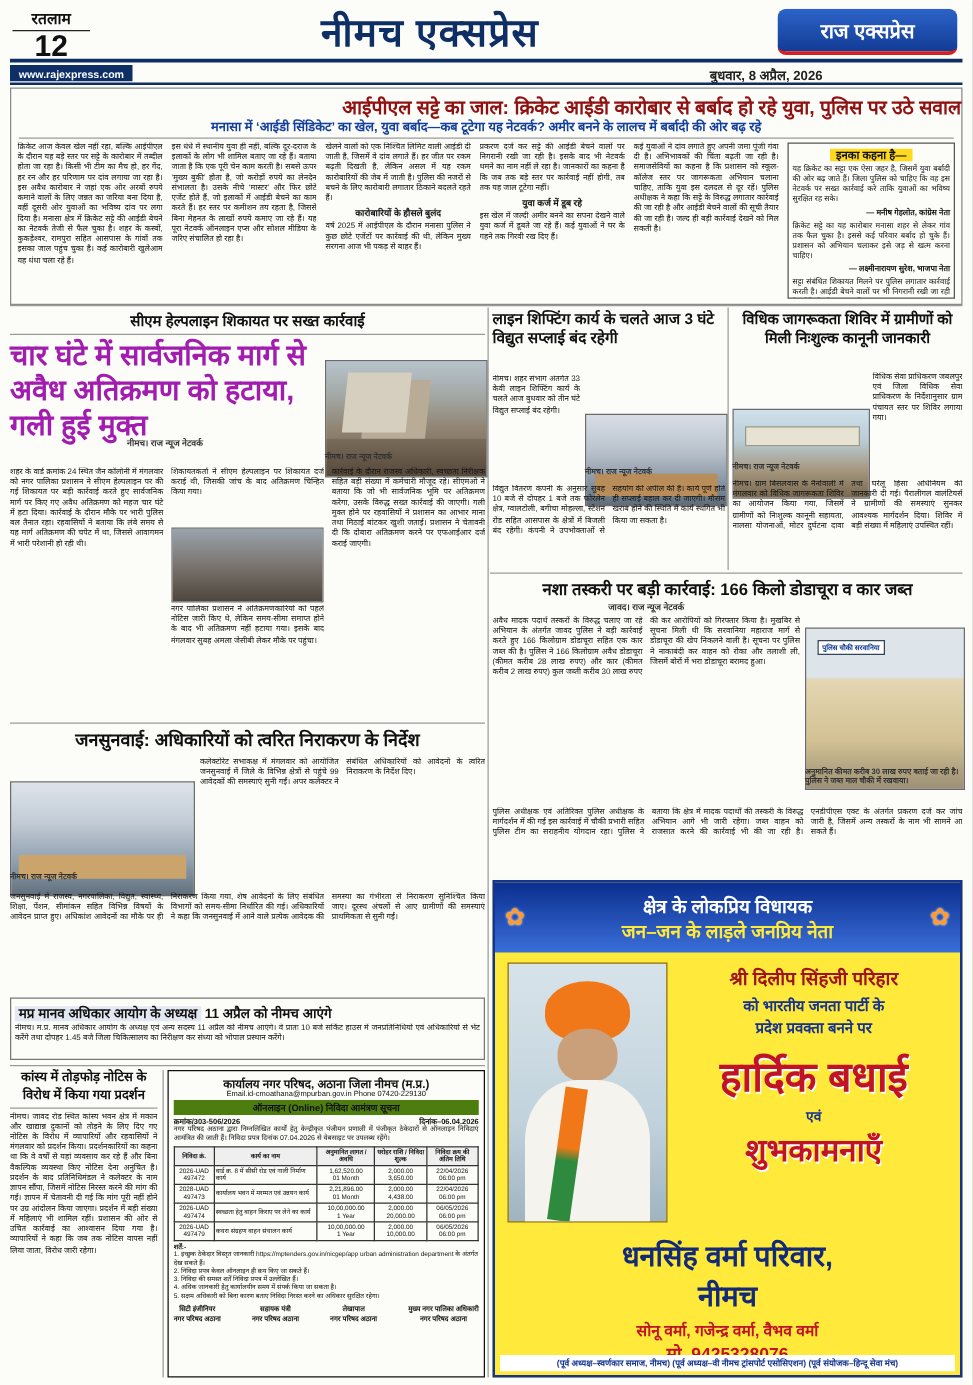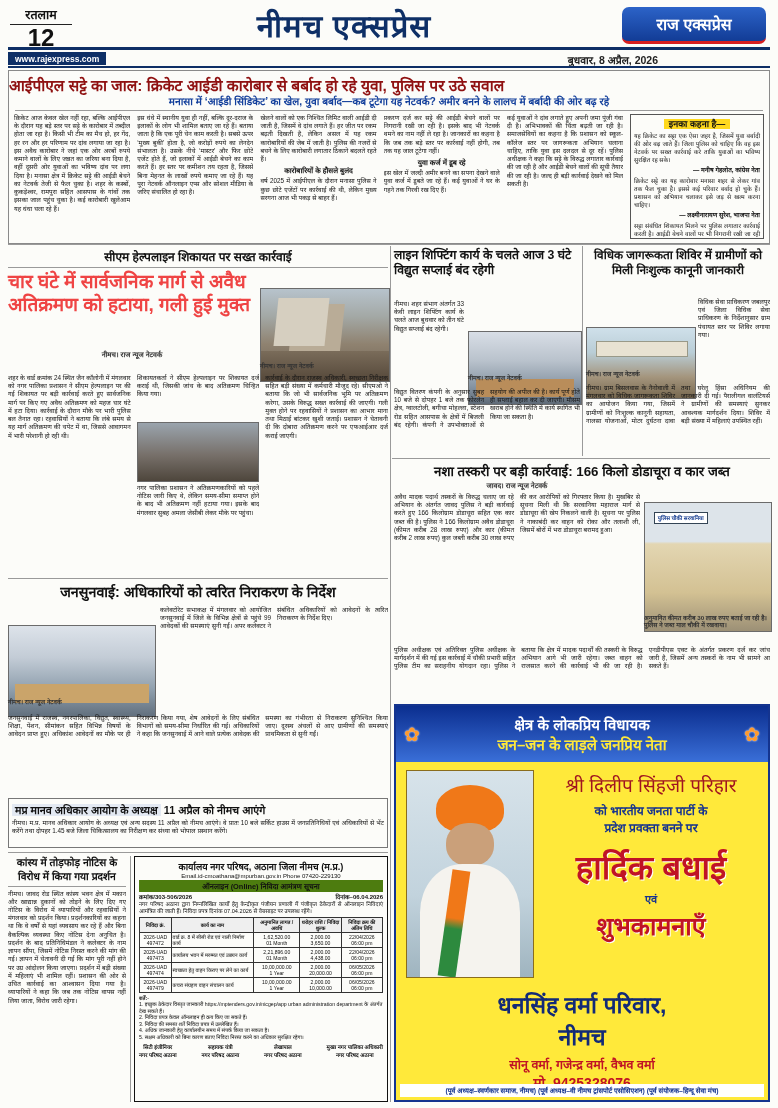--- a/index.html
+++ b/index.html
@@ -55,21 +55,21 @@
   <div class="abs" style="right:12px;top:7px;width:144px;height:34px;background:linear-gradient(180deg,#2c63c8,#123c96);border-radius:7px;display:flex;align-items:center;justify-content:center;color:#fff;font-size:16px;font-weight:900;border-bottom:3px solid #d81f1f">राज एक्सप्रेस</div>
 
   <div class="abs rule" style="left:8px;right:8px;top:47px;height:2.5px;background:#0e2f66"></div>
 
   <div class="abs" style="left:8px;top:52px;background:#0e2f66;color:#fff;font-size:8.5px;font-weight:700;padding:1.5px 7px">www.rajexpress.com</div>
   <div class="abs" style="right:120px;top:53px;font-size:10.5px;font-weight:800;color:#222">बुधवार, 8 अप्रैल, 2026</div>
 
   <div class="abs rule" style="left:8px;right:8px;top:66px;height:1.5px;background:#0e2f66"></div>
 
   <div class="abs" style="left:8px;top:70px;width:760px;height:172px;border:1px solid #8a8a8a">
-    <div class="abs" style="left:0;right:0;top:3px;text-align:left;font-size:15.5px;font-weight:900;color:#8f1111">आईपीएल सट्टे का जाल: क्रिकेट आईडी कारोबार से बर्बाद हो रहे युवा, पुलिस पर उठे सवाल</div>
+    <div class="abs" style="left:0;right:0;top:3px;text-align:right;font-size:15.5px;font-weight:900;color:#8f1111">आईपीएल सट्टे का जाल: क्रिकेट आईडी कारोबार से बर्बाद हो रहे युवा, पुलिस पर उठे सवाल</div>
     <div class="abs" style="left:0;right:0;top:23px;text-align:center;font-size:10.3px;font-weight:800;color:#14409c">मनासा में ‘आईडी सिंडिकेट’ का खेल, युवा बर्बाद—कब टूटेगा यह नेटवर्क? अमीर बनने के लालच में बर्बादी की ओर बढ़ रहे</div>
     <div class="abs rule" style="left:6px;right:6px;top:39px;height:0.5px"></div>
     <div class="abs" style="left:5px;right:5px;top:43px;bottom:4px;display:flex;gap:7px">
       <div class="jt" style="flex:1">क्रिकेट आज केवल खेल नहीं रहा, बल्कि आईपीएल के दौरान यह बड़े स्तर पर सट्टे के कारोबार में तब्दील होता जा रहा है। किसी भी टीम का मैच हो, हर गेंद, हर रन और हर परिणाम पर दांव लगाया जा रहा है। इस अवैध कारोबार ने जहां एक ओर अरबों रुपये कमाने वालों के लिए जन्नत का जरिया बना दिया है, वहीं दूसरी ओर युवाओं का भविष्य दांव पर लगा दिया है। मनासा क्षेत्र में क्रिकेट सट्टे की आईडी बेचने का नेटवर्क तेजी से फैल चुका है। शहर के कस्बों, कुकड़ेश्वर, रामपुरा सहित आसपास के गांवों तक इसका जाल पहुंच चुका है। कई कारोबारी खुलेआम यह धंधा चला रहे हैं।</div>
       <div class="jt" style="flex:1">इस धंधे में स्थानीय युवा ही नहीं, बल्कि दूर-दराज के इलाकों के लोग भी शामिल बताए जा रहे हैं। बताया जाता है कि एक पूरी चेन काम करती है। सबसे ऊपर ‘मुख्य बुकी’ होता है, जो करोड़ों रुपये का लेनदेन संभालता है। उसके नीचे ‘मास्टर’ और फिर छोटे एजेंट होते हैं, जो इलाकों में आईडी बेचने का काम करते हैं। हर स्तर पर कमीशन तय रहता है, जिससे बिना मेहनत के लाखों रुपये कमाए जा रहे हैं। यह पूरा नेटवर्क ऑनलाइन एप्स और सोशल मीडिया के जरिए संचालित हो रहा है।</div>
       <div style="flex:1;overflow:hidden">
         <div class="jt">खेलने वालों को एक निश्चित लिमिट वाली आईडी दी जाती है, जिसमें वे दांव लगाते हैं। हर जीत पर रकम बढ़ती दिखती है, लेकिन असल में यह रकम कारोबारियों की जेब में जाती है। पुलिस की नजरों से बचने के लिए कारोबारी लगातार ठिकाने बदलते रहते हैं।</div>
         <div style="font-size:7.2px;font-weight:900;text-align:center;margin:2px 0">कारोबारियों के हौसले बुलंद</div>
         <div class="jt">वर्ष 2025 में आईपीएल के दौरान मनासा पुलिस ने कुछ छोटे एजेंटों पर कार्रवाई की थी, लेकिन मुख्य सरगना आज भी पकड़ से बाहर हैं।</div>
       </div>
@@ -91,21 +91,21 @@
     </div>
   </div>
 
   <div class="abs rule" style="left:8px;right:8px;top:244px;height:0.5px"></div>
   <div class="abs rule" style="left:390px;top:246px;width:0.5px;height:856px"></div>
   <div class="abs rule" style="left:582px;top:246px;width:0.5px;height:210px"></div>
 
   <div class="abs" style="left:8px;top:248px;width:380px;height:328px">
     <div style="text-align:center;font-size:12px;font-weight:800">सीएम हेल्पलाइन शिकायत पर सख्त कार्रवाई</div>
     <div class="rule" style="margin-top:2px;height:0.5px"></div>
-    <div class="abs" style="left:0;top:22px;width:248px;font-size:19px;line-height:1.22;font-weight:900;color:#ef4444">चार घंटे में सार्वजनिक मार्ग से अवैध अतिक्रमण को हटाया, गली हुई मुक्त</div>
+    <div class="abs" style="left:0;top:22px;width:248px;font-size:23px;line-height:1.22;font-weight:900;color:#a21caf">चार घंटे में सार्वजनिक मार्ग से अवैध अतिक्रमण को हटाया, गली हुई मुक्त</div>
     <div class="abs byl" style="left:0;top:102px;width:248px;text-align:center">नीमच। राज न्यूज नेटवर्क</div>
     <div class="abs ph ph-rubble" style="left:252px;top:20px;width:128px;height:92px"></div>
     <div class="abs cap" style="left:252px;top:114px;width:128px">नीमच। राज न्यूज नेटवर्क</div>
     <div class="abs" style="left:0;top:126px;right:0;bottom:0;display:flex;gap:6px">
       <div class="jt" style="flex:1">शहर के वार्ड क्रमांक 24 स्थित जैन कॉलोनी में मंगलवार को नगर पालिका प्रशासन ने सीएम हेल्पलाइन पर की गई शिकायत पर बड़ी कार्रवाई करते हुए सार्वजनिक मार्ग पर किए गए अवैध अतिक्रमण को महज चार घंटे में हटा दिया। कार्रवाई के दौरान मौके पर भारी पुलिस बल तैनात रहा। रहवासियों ने बताया कि लंबे समय से यह मार्ग अतिक्रमण की चपेट में था, जिससे आवागमन में भारी परेशानी हो रही थी।</div>
       <div style="flex:1;overflow:hidden;display:flex;flex-direction:column">
         <div class="jt" style="height:46px">शिकायतकर्ता ने सीएम हेल्पलाइन पर शिकायत दर्ज कराई थी, जिसकी जांच के बाद अतिक्रमण चिन्हित किया गया।</div>
         <div class="ph ph-dark" style="height:58px;margin:2px 0"></div>
         <div class="jt" style="flex:1">नगर पालिका प्रशासन ने अतिक्रमणकारियों को पहले नोटिस जारी किए थे, लेकिन समय-सीमा समाप्त होने के बाद भी अतिक्रमण नहीं हटाया गया। इसके बाद मंगलवार सुबह अमला जेसीबी लेकर मौके पर पहुंचा।</div>
       </div>
@@ -308,21 +308,21 @@
       </div>
       <span class="lotus">✿</span>
     </div>
     <div class="abs portrait" style="left:10px;top:64px;width:126px;height:206px">
       <div class="turban"></div>
       <div class="face"></div>
       <div class="torso"></div>
       <div class="scarf"></div>
     </div>
     <div class="abs" style="left:142px;top:66px;width:226px;text-align:center">
-      <div style="font-size:19px;font-weight:400;color:#a01420">श्री दिलीप सिंहजी परिहार</div>
+      <div style="font-size:15px;font-weight:700;color:#a01420">श्री दिलीप सिंहजी परिहार</div>
       <div style="font-size:12px;font-weight:800;color:#16338f;margin-top:4px">को भारतीय जनता पार्टी के</div>
       <div style="font-size:12px;font-weight:800;color:#16338f">प्रदेश प्रवक्ता बनने पर</div>
       <div style="font-size:33px;font-weight:900;color:#c01325;margin-top:8px;text-shadow:1px 1px 0 #fff">हार्दिक बधाई</div>
       <div style="font-size:11px;font-weight:700;color:#16338f;margin-top:2px">एवं</div>
       <div style="font-size:25px;font-weight:900;color:#c01325;margin-top:2px;text-shadow:1px 1px 0 #fff">शुभकामनाएँ</div>
     </div>
     <div class="abs" style="left:0;right:0;top:282px;text-align:center">
       <div style="font-size:23px;font-weight:900;color:#122a77">धनसिंह वर्मा परिवार,</div>
       <div style="font-size:23px;font-weight:900;color:#122a77">नीमच</div>
       <div style="font-size:12.5px;font-weight:800;color:#c01325;margin-top:4px">सोनू वर्मा, गजेन्द्र वर्मा, वैभव वर्मा</div>

